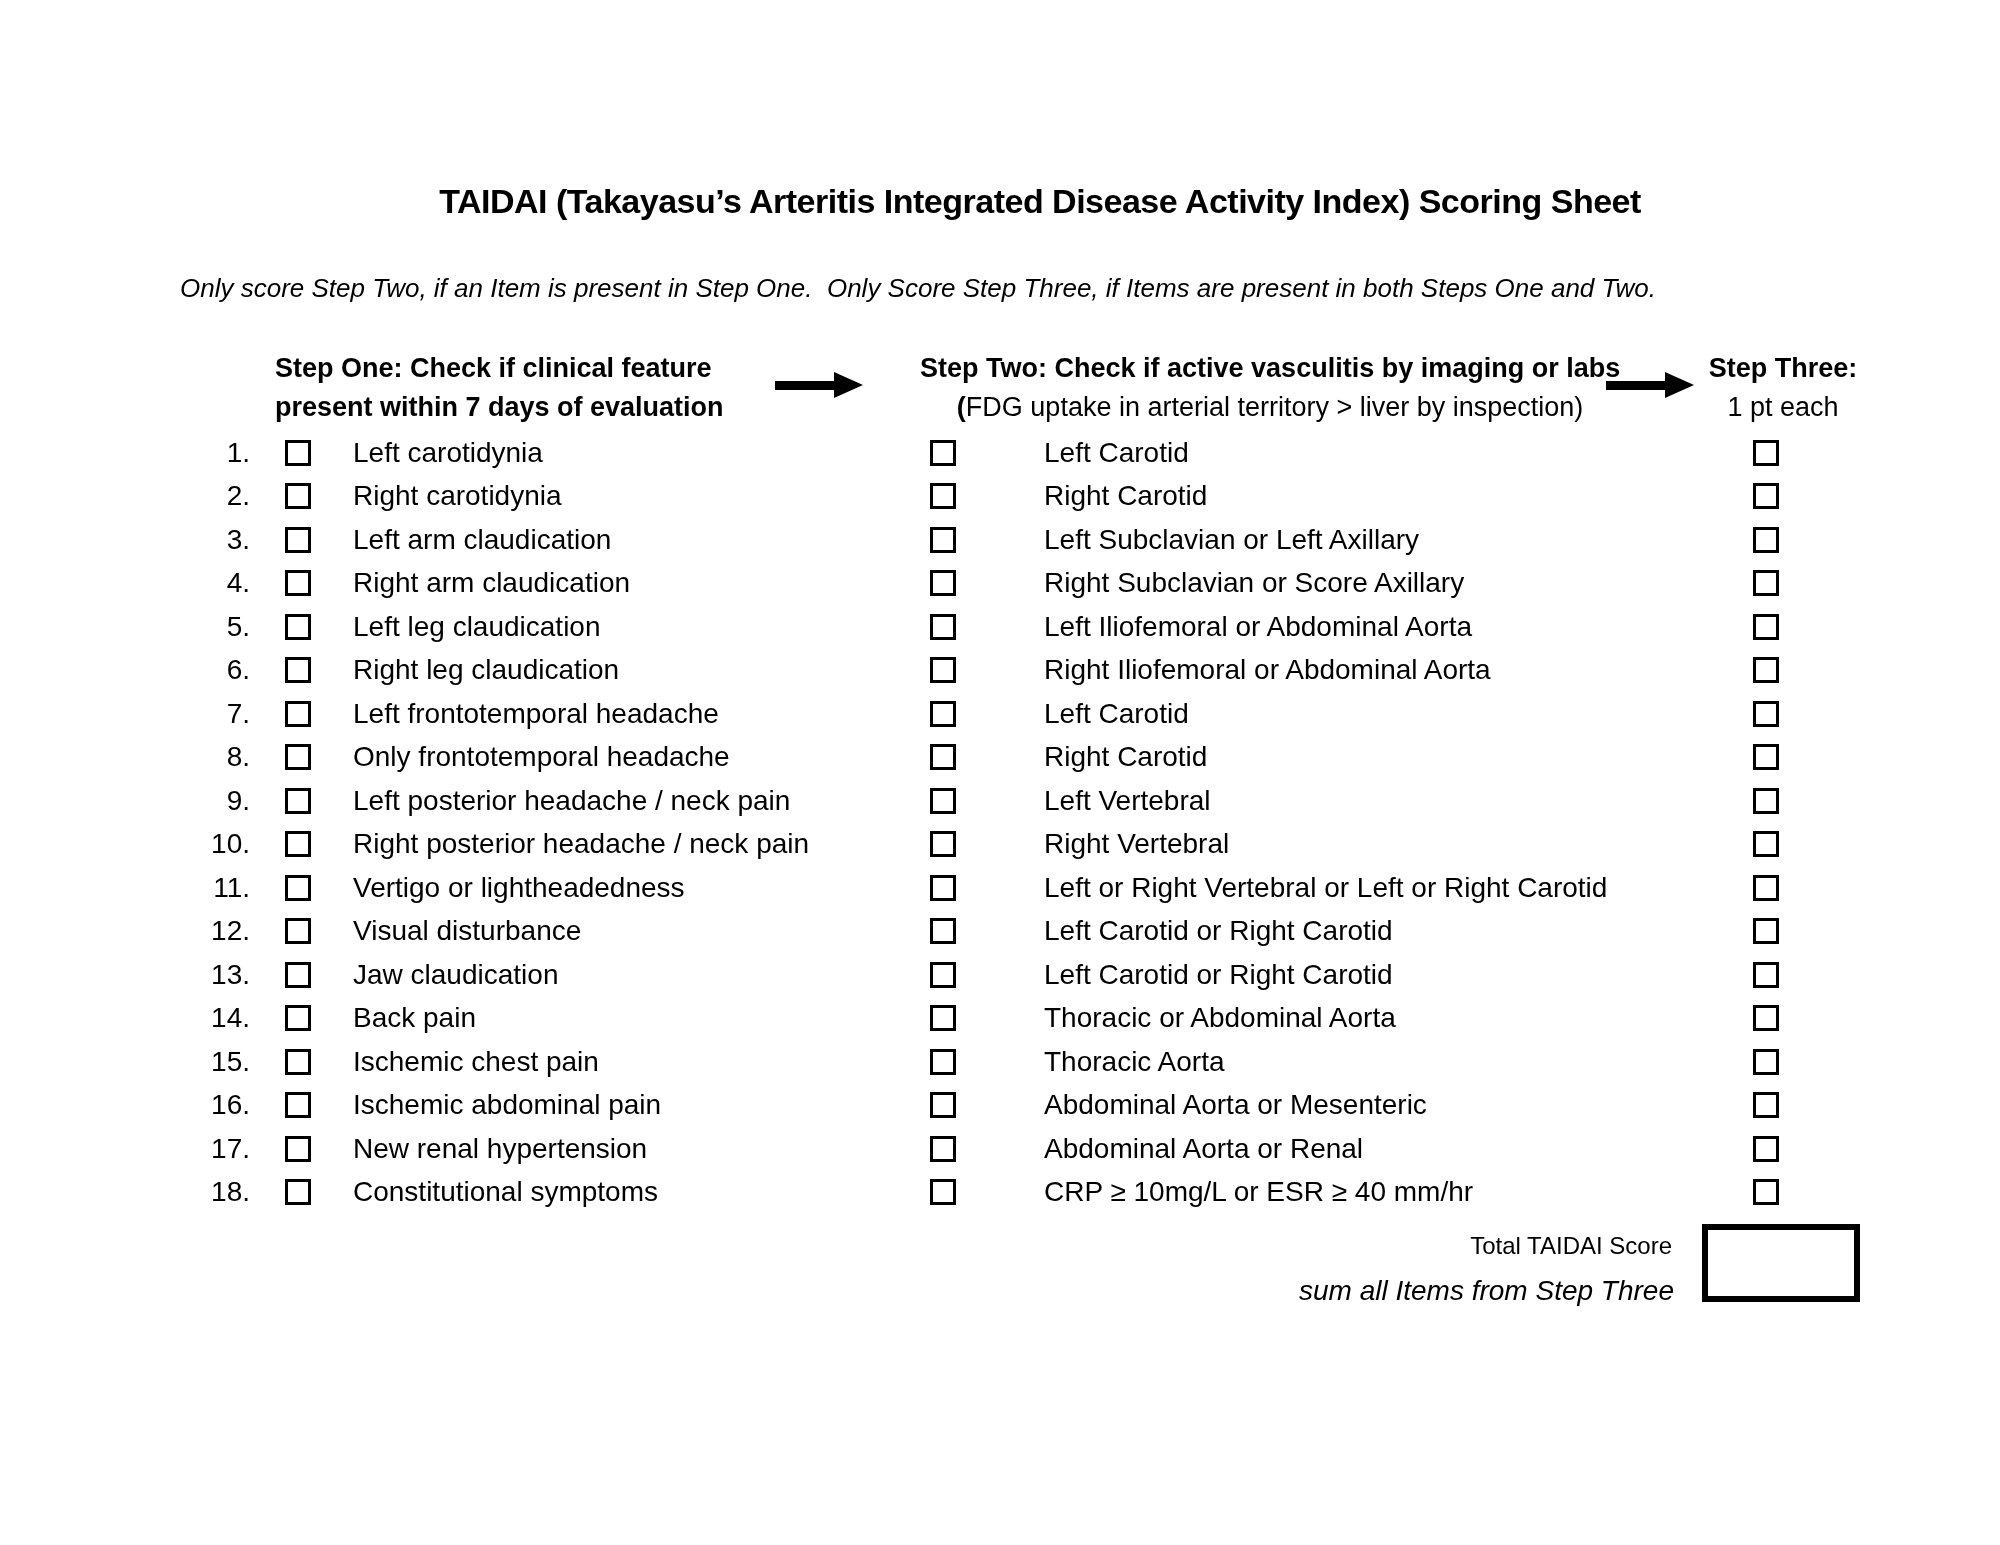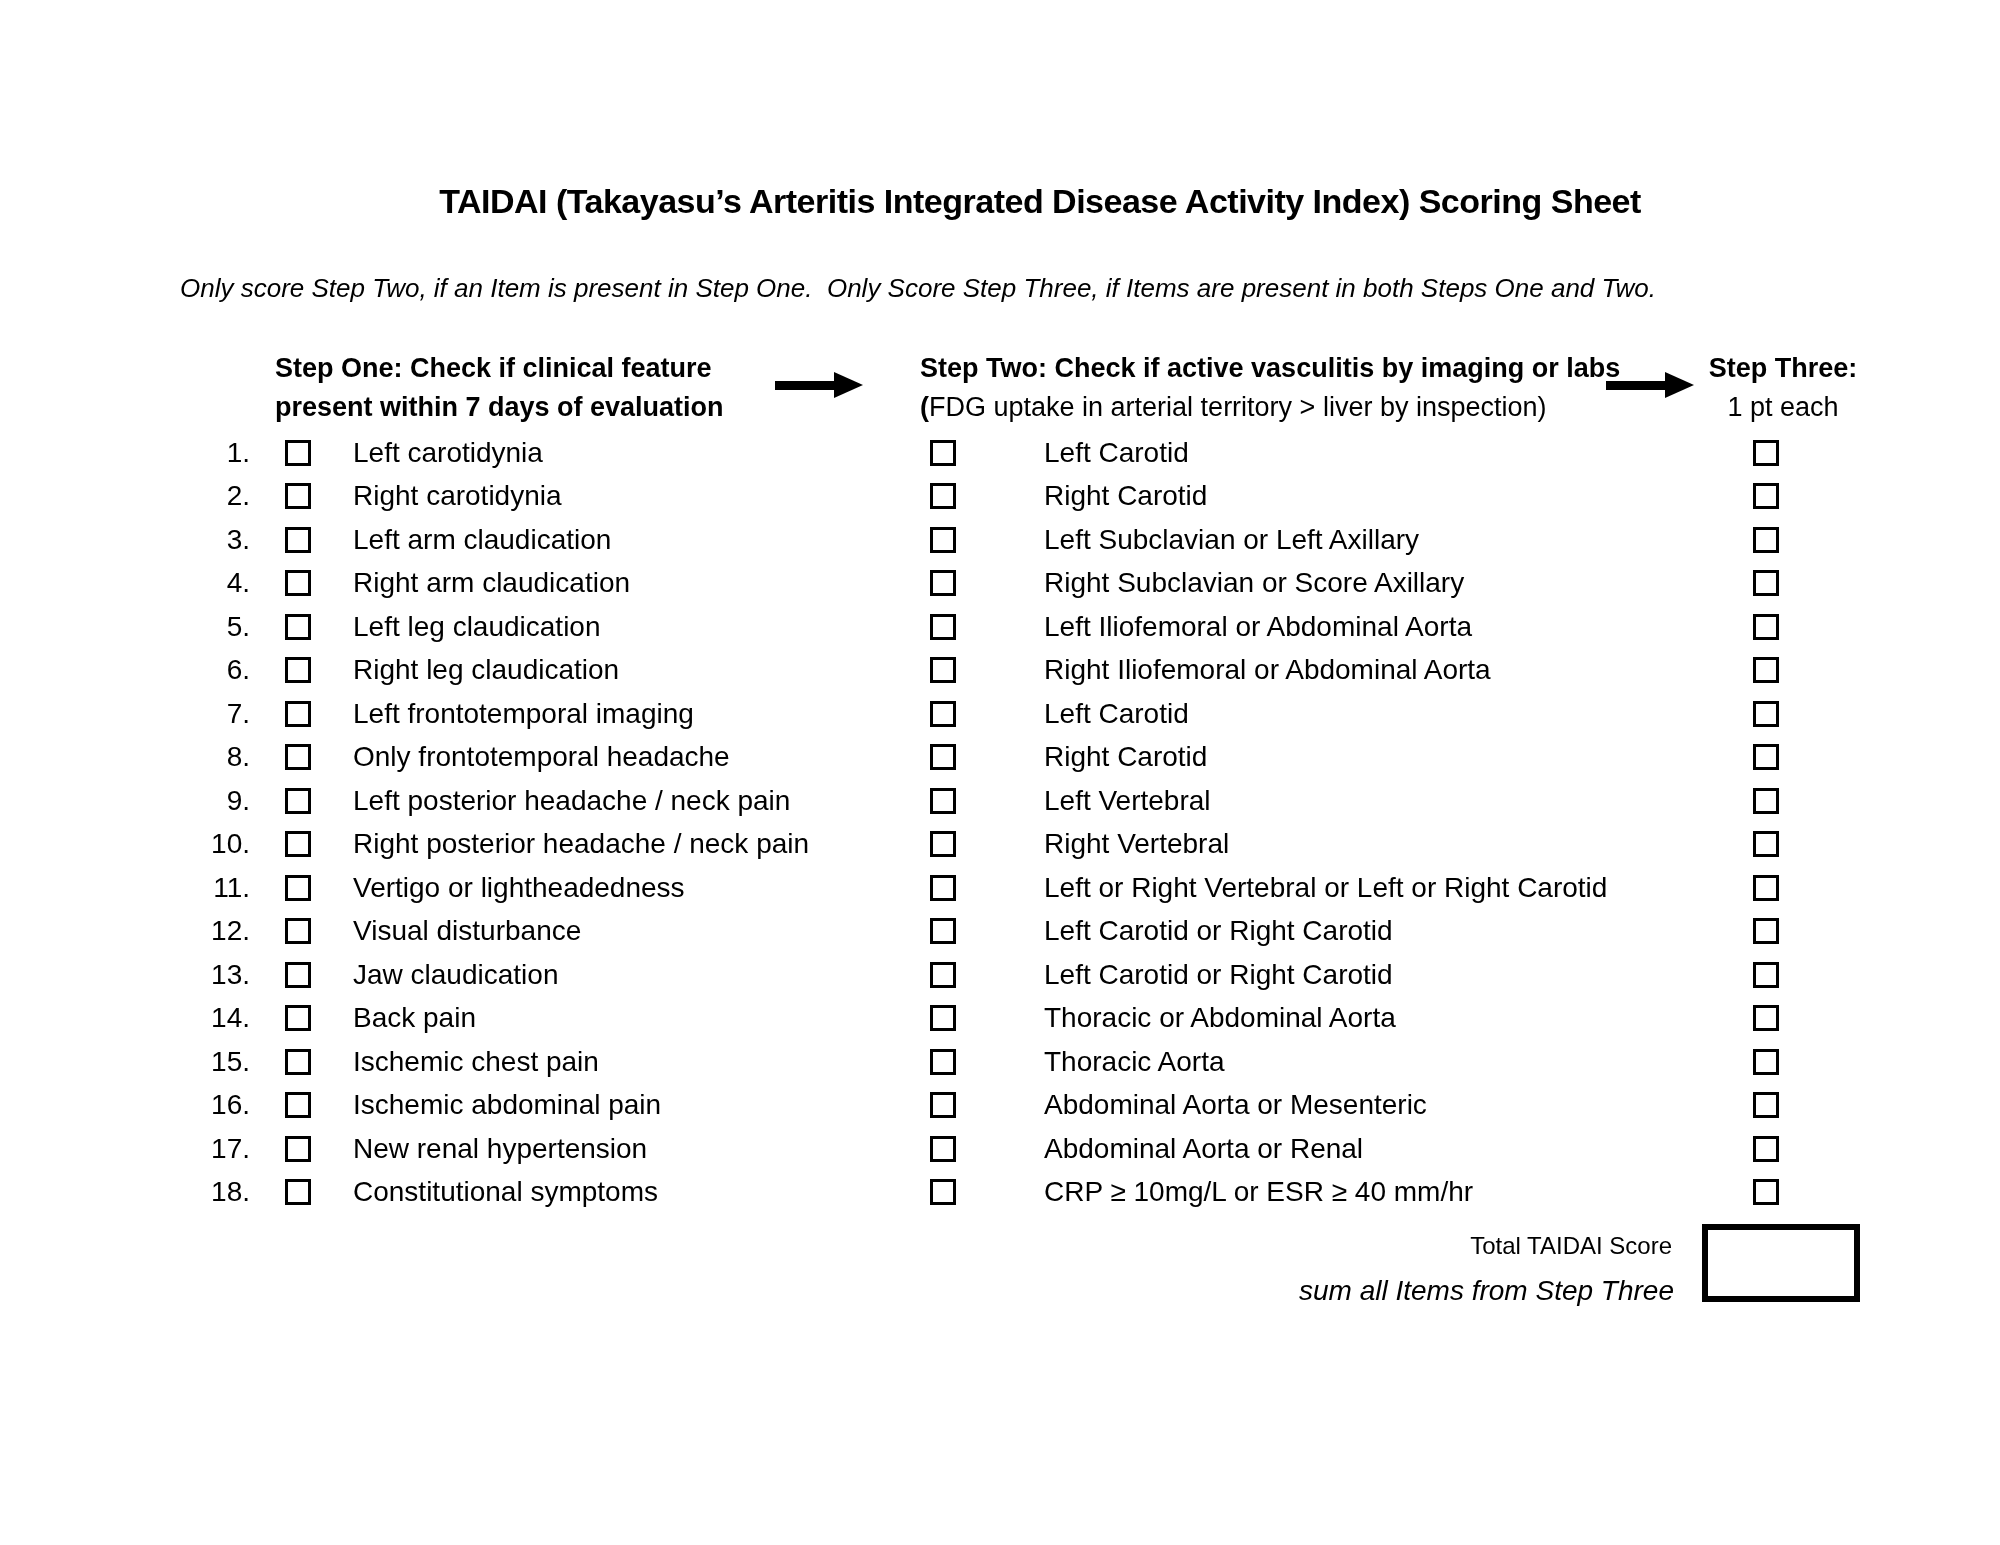--- a/index.html
+++ b/index.html
@@ -39,21 +39,21 @@
     white-space: pre;
   }
   .hdr {
     position: absolute;
     top: 349px;
     font-size: 27px;
     font-weight: bold;
     line-height: 39px;
     white-space: nowrap;
   }
-  .hdr .sub { font-weight: normal; }
+  .hdr .sub { font-weight: normal; text-align: center; }
   .hdr-one { left: 275px; }
   .hdr-two { left: 920px; }
   .hdr-three { left: 1700px; width: 166px; text-align: center; }
   .arrow {
     position: absolute;
     top: 372px;
   }
   .arrow-1 { left: 775px; }
   .arrow-2 { left: 1606px; }
   #rows {
@@ -207,21 +207,21 @@
     <span class="cb cb1"></span>
     <span class="feature">Right leg claudication</span>
     <span class="cb cb2"></span>
     <span class="territory">Right Iliofemoral or Abdominal Aorta</span>
     <span class="cb cb3"></span>
   </div>
 
   <div class="row">
     <span class="num">7.</span>
     <span class="cb cb1"></span>
-    <span class="feature">Left frontotemporal imaging</span>
+    <span class="feature">Left frontotemporal headache</span>
     <span class="cb cb2"></span>
     <span class="territory">Left Carotid</span>
     <span class="cb cb3"></span>
   </div>
 
   <div class="row">
     <span class="num">8.</span>
     <span class="cb cb1"></span>
     <span class="feature">Only frontotemporal headache</span>
     <span class="cb cb2"></span>

